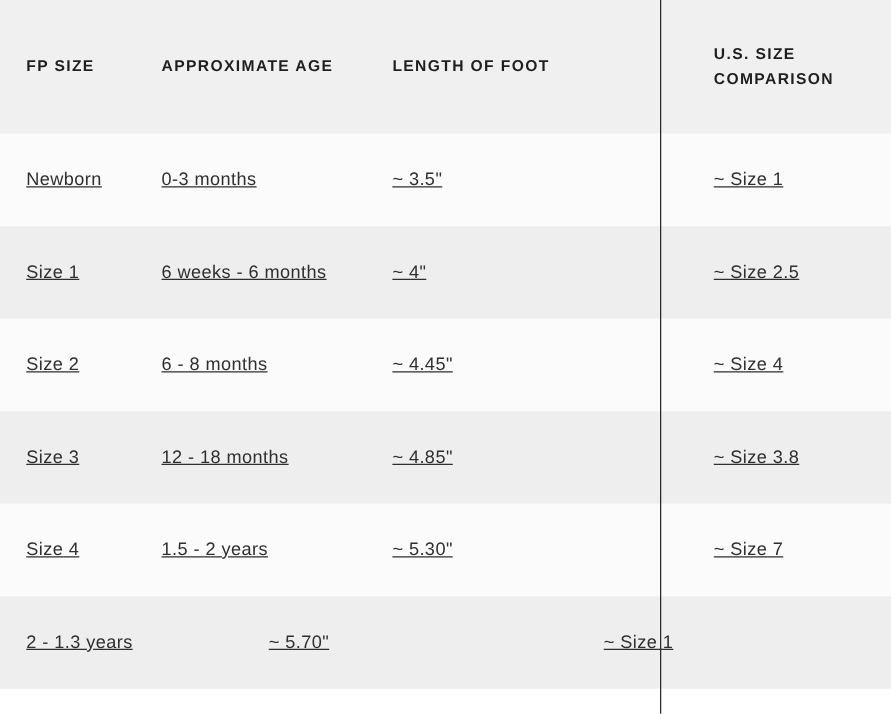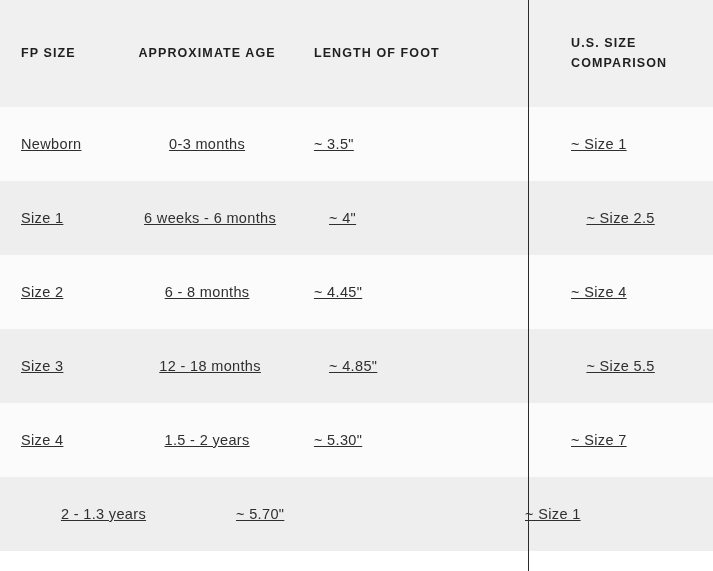--- a/index.html
+++ b/index.html
@@ -35,33 +35,32 @@
 
   .row.data-row {
     height: 74px;
   }
 
   .row.shade-light {
     background: #fbfbfb;
   }
   .row.shade-dark {
     background: #eeeeee;
-    gap: 21px;
   }
 
   .cell {
     box-sizing: border-box;
     display: flex;
     align-items: center;
     padding-left: 21px;
     padding-right: 8px;
   }
 
   .col-0 { width: 113px; }
-  .col-1 { width: 194px; justify-content: center; }
+  .col-1 { width: 194px; }
   .col-2 { width: 221px; }
   .col-3 { width: 185px; padding-left: 35px; margin-left: 33px; }
 
   .header-row .cell {
     align-items: center;
   }
 
   .header-label {
     font-size: 12.5px;
     font-weight: bold;
@@ -158,21 +157,21 @@
     <div class="cell col-0">
       <span class="cell-text">Size 3</span>
     </div>
     <div class="cell col-1">
       <span class="cell-text">12 - 18 months</span>
     </div>
     <div class="cell col-2">
       <span class="cell-text">~ 4.85"</span>
     </div>
     <div class="cell col-3">
-      <span class="cell-text">~ Size 5.5</span>
+      <span class="cell-text">~ Size 3.8</span>
     </div>
   </div>
 
   <div class="row data-row shade-light">
     <div class="cell col-0">
       <span class="cell-text">Size 4</span>
     </div>
     <div class="cell col-1">
       <span class="cell-text">1.5 - 2 years</span>
     </div>

